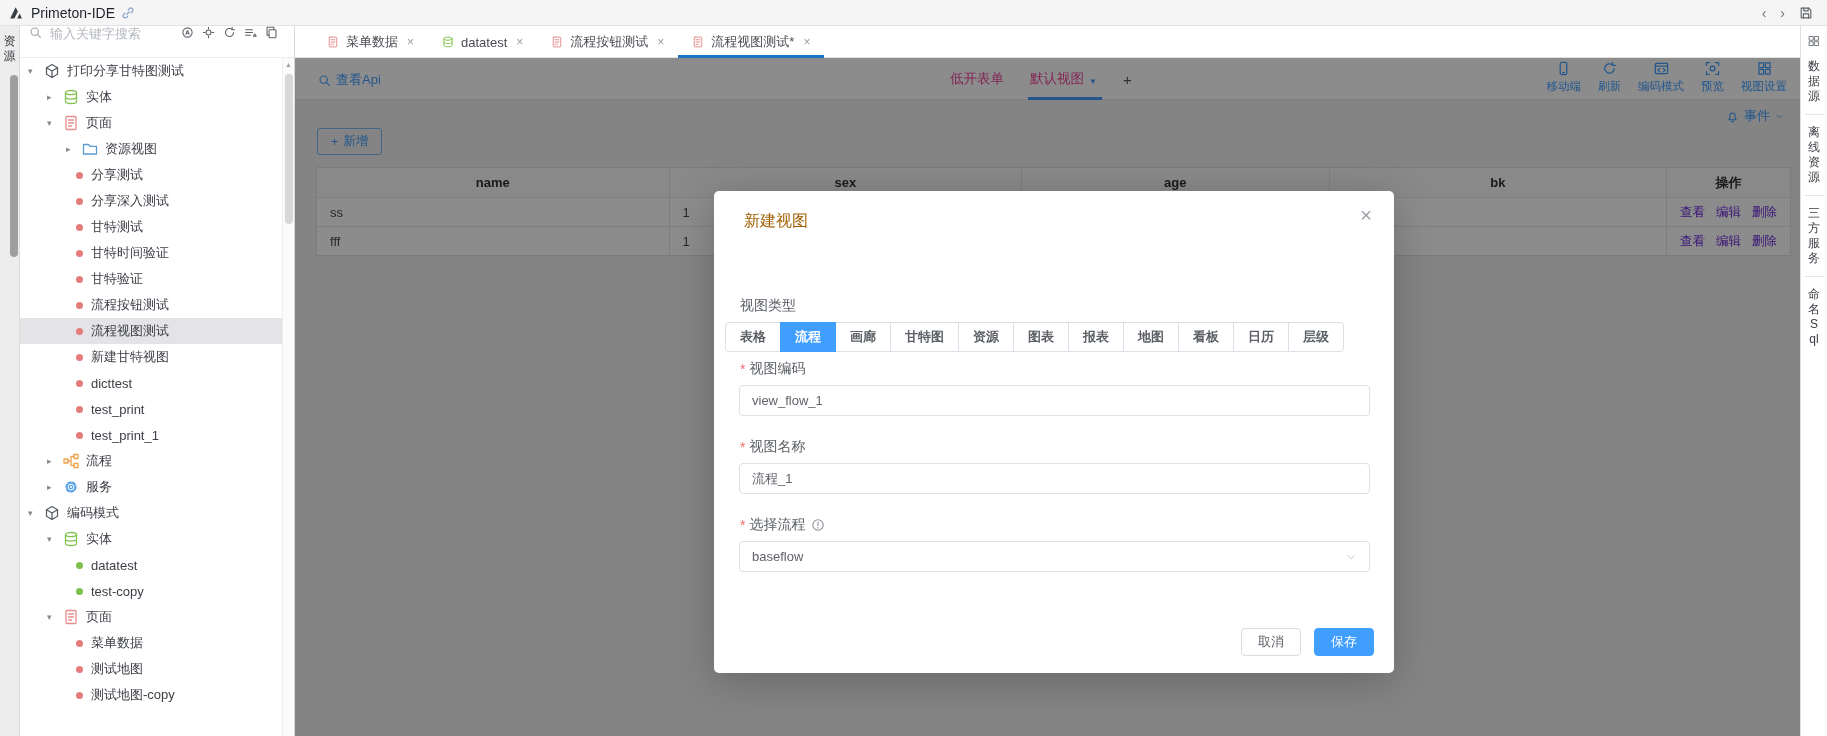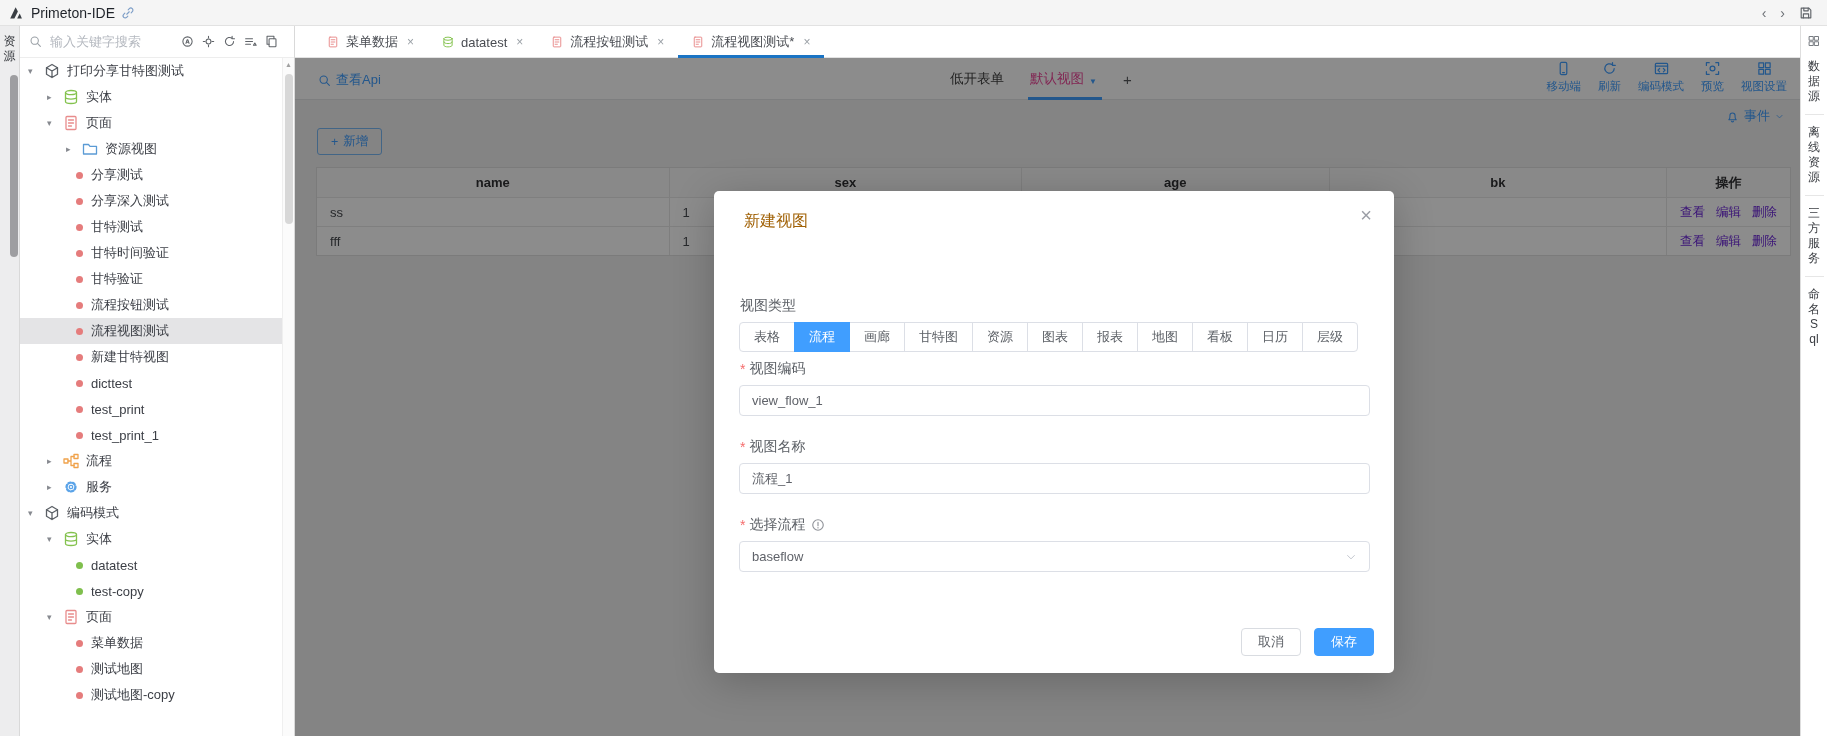--- a/index.html
+++ b/index.html
@@ -17,21 +17,21 @@
   .tb-chev { font-size:14px; line-height:1; cursor:default; }
   .tb-save { width:14px; height:14px; color:#5f6368; }
 
   
   #activitybar { position:absolute; left:0; top:26px; width:20px; height:710px; background:#ededee; border-right:1px solid #d9d9d9; }
   .act-label { width:14px; margin:8px auto 0; font-size:12px; line-height:15px; color:#34373c; word-break:break-all; text-align:center; }
   .act-thumb { position:absolute; left:10px; top:49px; width:8px; height:182px; background:#9e9ea1; border-radius:4px; }
 
   
   #sidebar { position:absolute; left:20px; top:26px; width:275px; height:710px; background:#fff; border-right:1px solid #d9d9d9; }
-  .search-row { height:32px; display:flex; align-items:center; padding:0 16px 0 9px; border-bottom:1px solid #ededed; gap:8px; }
+  .search-row { height:32px; display:flex; align-items:flex-start; padding:0 16px 0 9px; border-bottom:1px solid #ededed; gap:8px; }
   .search-ic { width:13px; height:13px; color:#9aa0a6; flex:none; }
   .search-row input { flex:1; min-width:0; border:none; outline:none; font-size:13px; color:#333; font-family:inherit; }
   .search-row input::placeholder { color:#b4b8bf; }
   .srch-tools { display:flex; gap:8px; color:#5f6368; flex:none; }
   .srch-tools svg { width:13px; height:13px; }
   .tree { position:absolute; left:0; top:32px; right:12px; bottom:0; overflow:hidden; }
   .ti { height:26px; display:flex; align-items:center; font-size:13px; color:#3b3e45; padding-left:calc(8px + var(--lv)*19px); white-space:nowrap; cursor:default; }
   .ti.sel { background:#e4e4e6; }
   .arr { width:16px; flex:none; font-size:9px; color:#86898f; }
   .arr.exp::before { content:"▾"; }
@@ -53,21 +53,21 @@
   .tab { display:flex; align-items:center; gap:7px; padding:0 14px; font-size:13px; color:#494c52; height:32px; cursor:default; }
   .tab svg { width:12px; height:12px; }
   .tab.active { box-shadow:inset 0 -3px 0 #1a74c4; }
   .tclose { color:#9aa0a6; font-size:12px; margin-left:2px; }
 
   .content { position:absolute; left:0; top:32px; right:0; bottom:0; background:#f0f0f1; }
   .ctoolbar { position:absolute; left:0; top:0; right:0; height:42px; background:#fff; border-bottom:1px solid #e4e6e8; }
   .viewapi { position:absolute; left:23px; top:13px; display:flex; align-items:center; gap:5px; color:#409eff; font-size:13px; }
   .viewapi svg { width:13px; height:13px; }
   .ct-center { position:absolute; left:655px; top:0; height:42px; display:flex; align-items:center; gap:26px; font-size:13.5px; }
-  .form-mode { color:#404040; }
+  .form-mode { color:#ec4899; }
   .view-tab { color:#ec4899; display:flex; align-items:center; gap:5px; }
   .view-tab .caret::before { content:"▼"; font-size:8px; color:#409eff; }
   .add-view { color:#56585c; font-size:15px; }
   .view-underline { position:absolute; left:733px; top:39px; width:74px; height:3px; background:#409eff; }
   .ct-actions { position:absolute; right:13px; top:3px; display:flex; gap:17px; }
   .act-btn { display:flex; flex-direction:column; align-items:center; gap:3px; color:#409eff; cursor:default; }
   .act-btn svg { width:15px; height:15px; }
   .act-btn span { font-size:11.5px; }
   .events { position:absolute; right:16px; top:49px; display:flex; align-items:center; gap:5px; color:#409eff; font-size:13px; }
   .events svg.bell { width:13px; height:13px; }
@@ -93,21 +93,21 @@
   .rs-top { width:12px; height:12px; color:#74787e; margin:9px auto 2px; }
   .rpw { width:19px; margin:0 auto; padding:10px 0; border-bottom:1px solid #e6e6e6; }
   .rpw:last-child { border-bottom:none; }
   .rpi { width:14px; margin:0 auto; font-size:12px; color:#3a3d42; line-height:15px; word-break:break-all; text-align:center; }
 
   
   #modal { position:absolute; left:714px; top:191px; width:680px; height:482px; background:#fff; border-radius:5px; box-shadow:0 8px 40px rgba(0,0,0,.22); z-index:100; }
   .m-title { position:absolute; left:30px; top:20px; font-size:16px; color:#a16207; }
   .m-close { position:absolute; right:22px; top:14px; font-size:20px; color:#9b9ea6; line-height:1; cursor:default; }
   .m-typelabel { position:absolute; left:26px; top:106px; font-size:14px; color:#5c6066; }
-  .seg { position:absolute; left:25px; top:131px; display:flex; }
+  .seg { position:absolute; left:11px; top:131px; display:flex;font-weight:bold; }
   .segb { height:30px; padding:0 14px; border:1px solid #dcdfe6; margin-left:-1px; font-size:13px; color:#5c6066; display:flex; align-items:center; background:#fff; position:relative; cursor:default; }
   .segb:first-child { border-radius:4px 0 0 4px; margin-left:0; }
   .segb:last-child { border-radius:0 4px 4px 0; }
   .segb.active { background:#409eff; border-color:#409eff; color:#fff; z-index:1; }
   .flabel { position:absolute; left:26px; font-size:14px; color:#5c6066; display:flex; align-items:center; }
   .req { color:#f56c6c; margin-right:4px; }
   .info-ic { width:14px; height:14px; color:#909399; margin-left:6px; }
   .minput { position:absolute; left:25px; width:631px; height:31px; border:1px solid #dcdfe6; border-radius:4px; padding:0 12px; font-size:13px; color:#5f6269; font-family:inherit; outline:none; background:#fff; }
   .mselect { position:absolute; left:25px; width:631px; height:31px; border:1px solid #dcdfe6; border-radius:4px; padding:0 12px; display:flex; align-items:center; justify-content:space-between; font-size:13px; color:#5f6269; background:#fff; cursor:default; }
   .mselect svg { width:12px; height:12px; color:#c0c4cc; }

